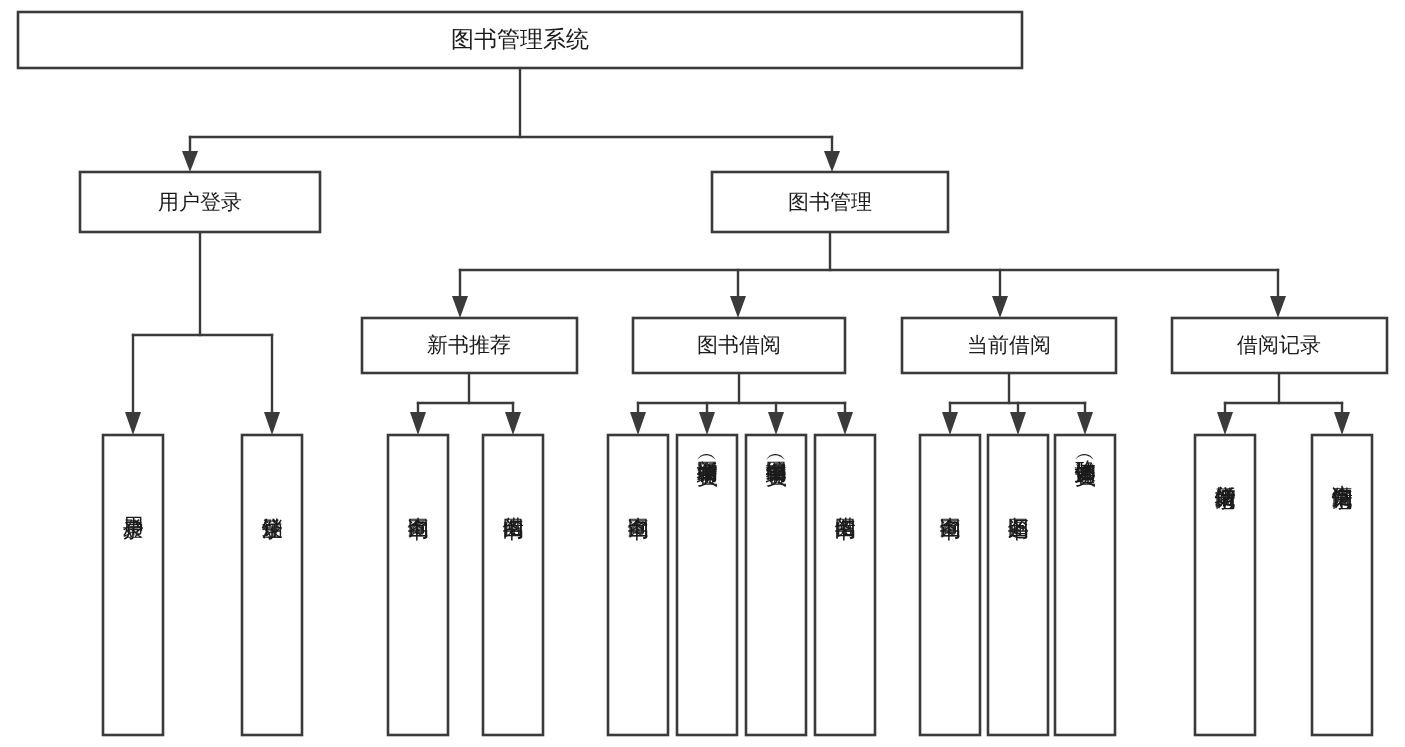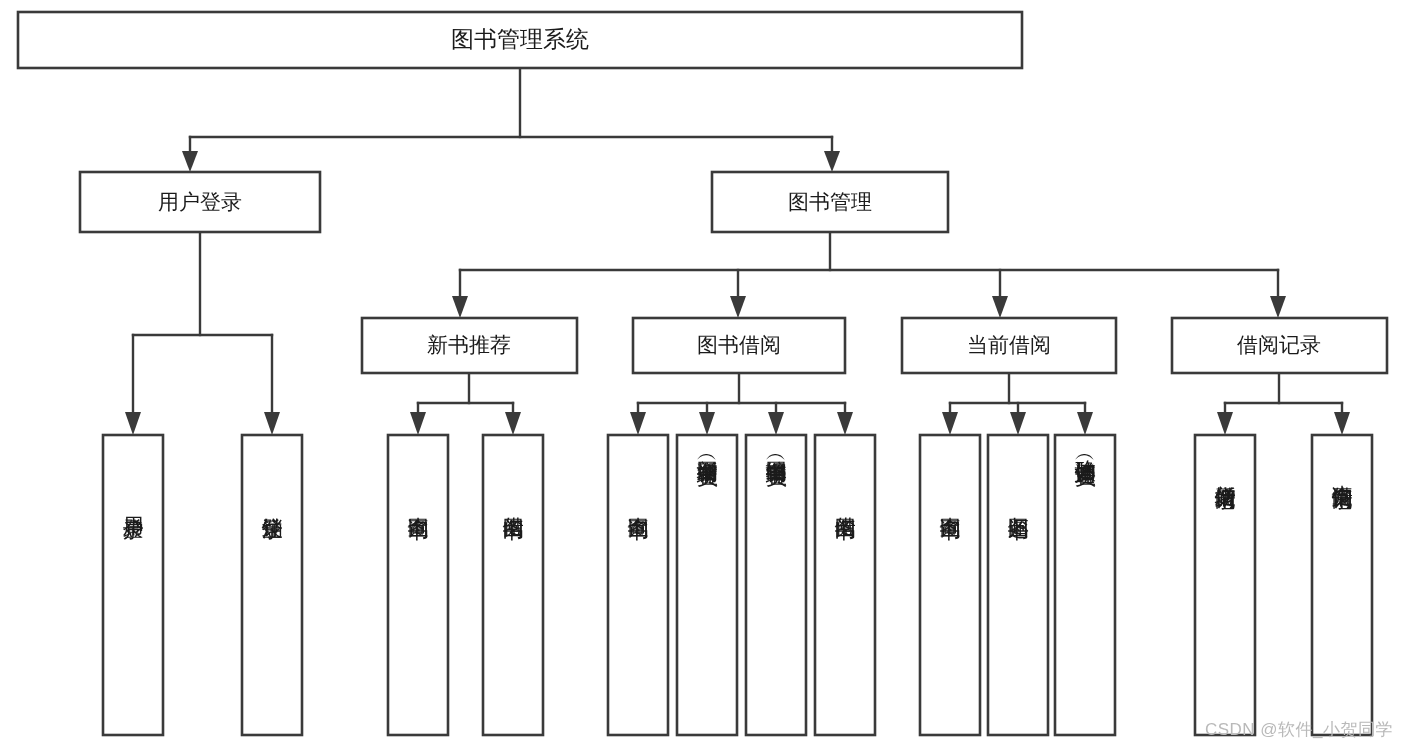--- a/index.html
+++ b/index.html
@@ -201,14 +201,13 @@
   <div class="vlabel" style="left:746px; top:443px; width:60px; height:290px;">编辑图书（管理员）</div>
   <div class="vlabel" style="left:815px; top:500px; width:60px; height:235px;">借阅图书</div>
 
   <div class="vlabel" style="left:920px; top:500px; width:60px; height:235px;">查询图书</div>
   <div class="vlabel" style="left:988px; top:500px; width:60px; height:235px;">归还图书</div>
   <div class="vlabel" style="left:1055px; top:443px; width:60px; height:290px;">确认归还（管理员）</div>
 
   <div class="vlabel" style="left:1195px; top:468px; width:60px; height:265px;">新增借阅记录</div>
   <div class="vlabel" style="left:1312px; top:468px; width:60px; height:265px;">查询借阅记录</div>
 
-  <div class="watermark">CSDN @软件_小贺同学</div>
 </div>
 
 </body></html>

